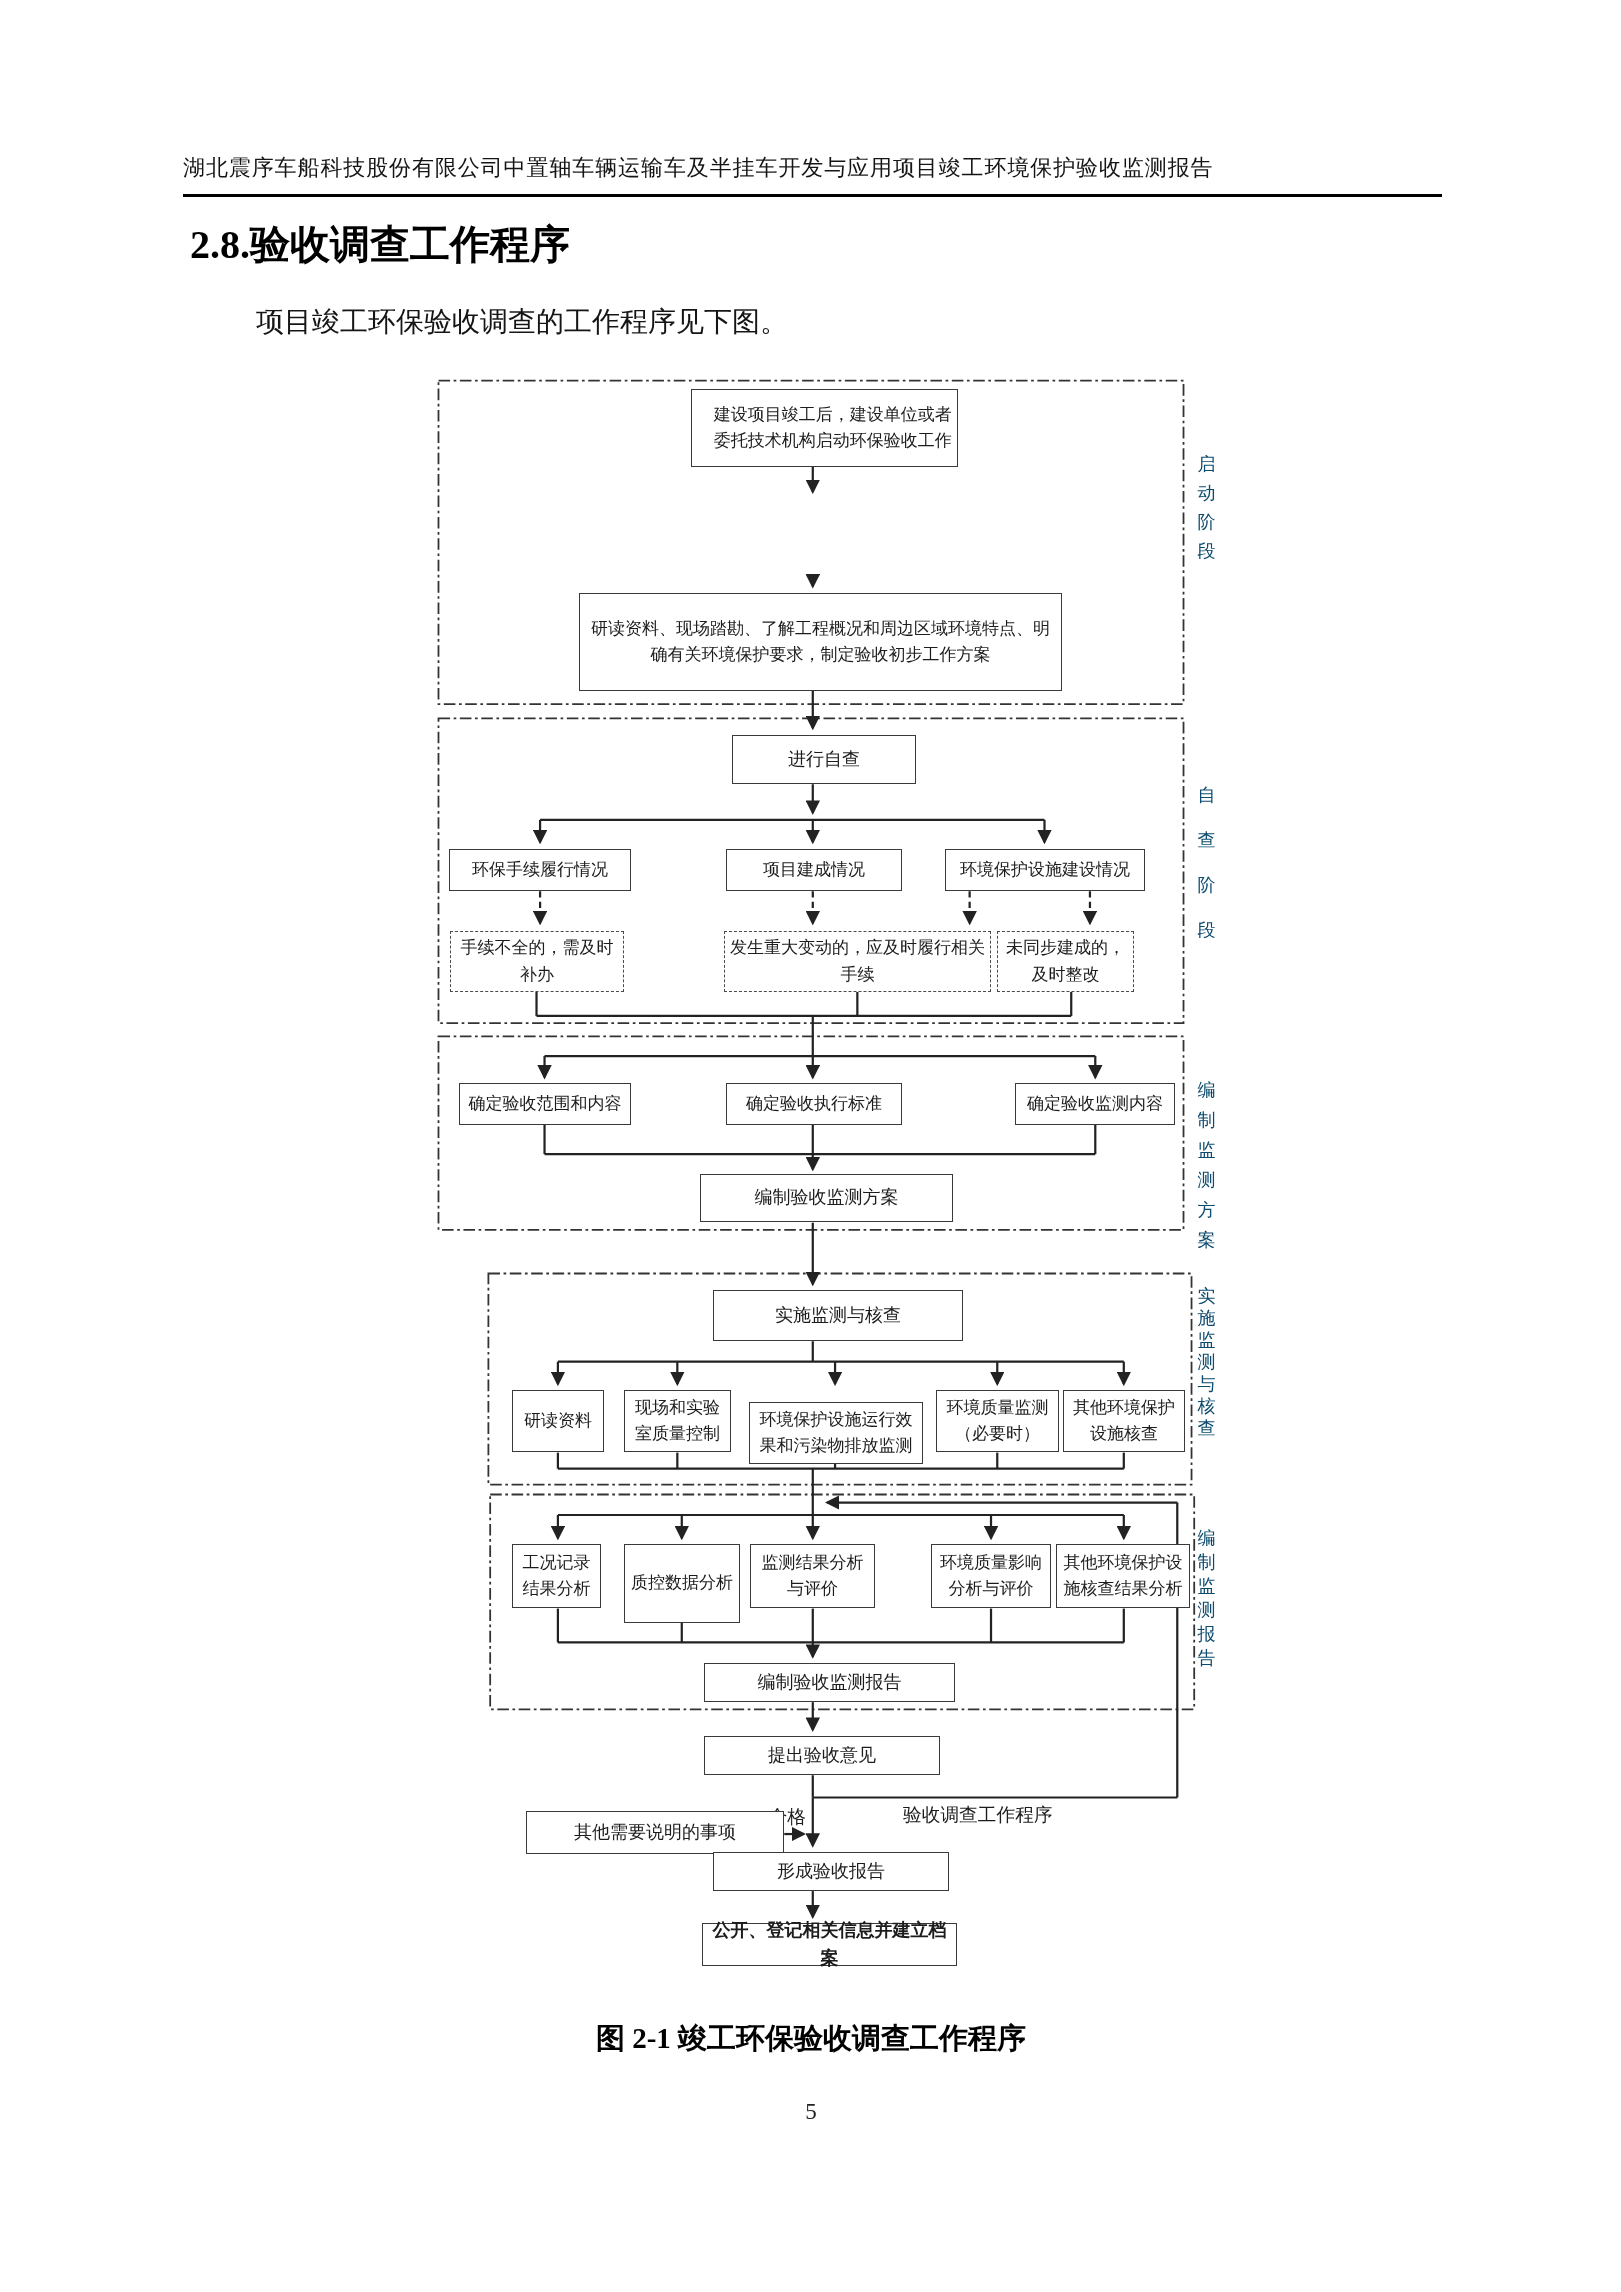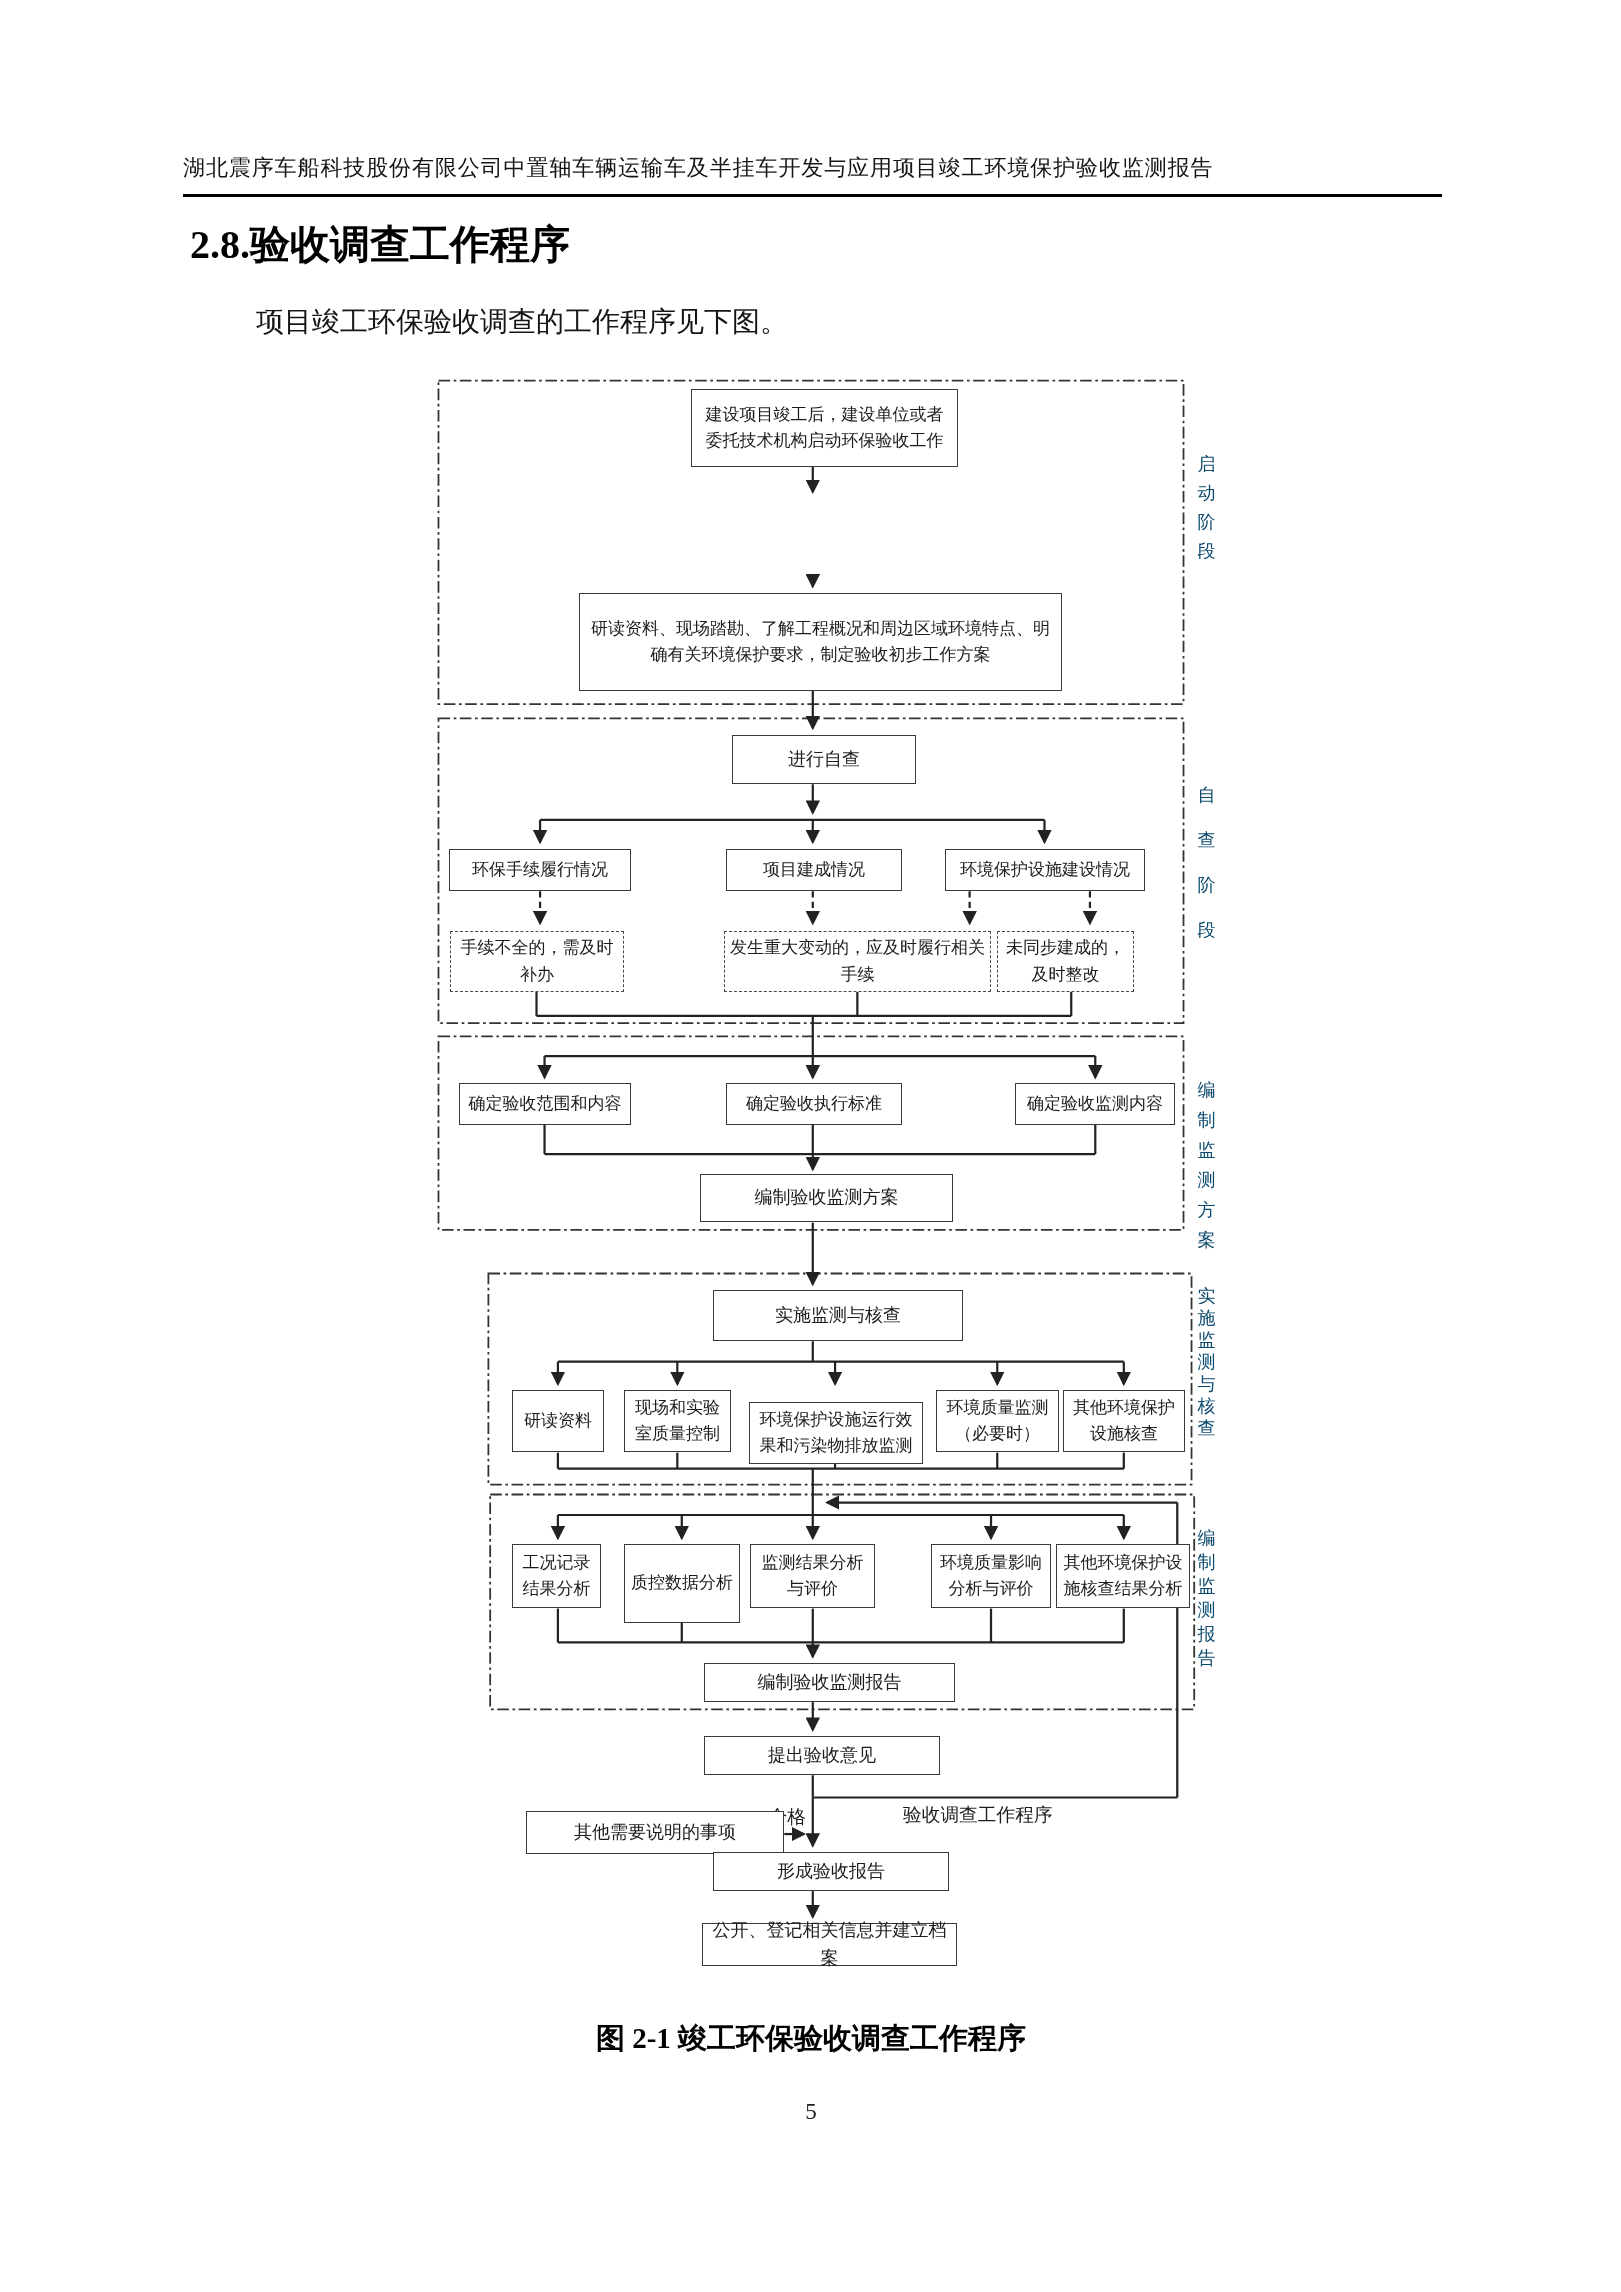--- a/index.html
+++ b/index.html
@@ -10,21 +10,21 @@
   .sec-title{position:absolute;left:190px;top:217px;font-size:40px;font-weight:bold;color:#000;}
   .intro{position:absolute;left:256px;top:303px;font-size:28px;color:#151515;}
   .caption{position:absolute;left:0;top:2019px;width:1622px;text-align:center;font-size:29px;font-weight:bold;color:#000;}
   .pagenum{position:absolute;left:0;top:2099px;width:1622px;text-align:center;font-size:23px;color:#222;}
 
   svg.wires{position:absolute;left:0;top:0;width:1622px;height:2293px;pointer-events:none;}
 
   .node{position:absolute;box-sizing:border-box;display:flex;align-items:center;justify-content:center;
         text-align:center;border:1.8px solid #3a3a3a;background:#fff;color:#1c1c1c;
         font-family:"Liberation Sans",sans-serif;font-size:17px;line-height:1.55;padding:1.8px 7.1px;}
-  .node.left{justify-content:flex-start;text-align:center;}
+  .node.left{justify-content:flex-start;text-align:right;}
   .node.dashed{border:1.8px dashed #4a4a4a;}
   .node.f20{font-size:18px;}
   .vlabel{position:absolute;left:1195px;width:23px;text-align:center;word-break:break-all;
           font-family:"Liberation Sans",sans-serif;font-size:18px;color:#0c4a6e;}
   .edge-label{position:absolute;font-family:"Liberation Sans",sans-serif;font-size:18.7px;color:#1c1c1c;}
 </style>
 </head>
 <body>
 
 <div class="page">
@@ -145,21 +145,21 @@
   <div class="node" style="left:750px;top:1544px;width:125px;height:64px;padding:1.8px 9px;">监测结果分析与评价</div>
   <div class="node" style="left:931px;top:1544px;width:120px;height:64px;padding:1.8px 7.1px;">环境质量影响分析与评价</div>
   <div class="node" style="left:1056px;top:1544px;width:134px;height:64px;padding:1.8px 5.3px;">其他环境保护设施核查结果分析</div>
   <div class="node f20" style="left:704px;top:1663px;width:251px;height:39px;">编制验收监测报告</div>
 
   <div class="node f20" style="left:704px;top:1736px;width:236px;height:39px;">提出验收意见</div>
   <div class="edge-label" style="left:744px;top:1804px;width:62px;text-align:right;">合格</div>
   <div class="edge-label" style="left:903px;top:1802px;">验收调查工作程序</div>
   <div class="node f20" style="left:526px;top:1811px;width:258px;height:43px;">其他需要说明的事项</div>
   <div class="node f20" style="left:713px;top:1852px;width:236px;height:39px;">形成验收报告</div>
-  <div class="node f20" style="left:702px;top:1923px;width:255px;height:43px;padding:1.8px 3.6px;">公开、登记相关信息并建立档案</div>
+  <div class="node f20" style="left:702px;top:1923px;width:255px;height:43px;padding:1.8px 3.6px;font-weight:bold;">公开、登记相关信息并建立档案</div>
 
   <div class="vlabel" style="top:450px;line-height:29px;">启动阶段</div>
   <div class="vlabel" style="top:773px;line-height:45px;">自查阶段</div>
   <div class="vlabel" style="top:1050px;line-height:30px;margin-top:25px;">编制监测方案</div>
   <div class="vlabel" style="top:1285px;line-height:22px;">实施监测与核查</div>
   <div class="vlabel" style="top:1526px;line-height:24px;">编制监测报告</div>
 
   <div class="caption">图 2-1  竣工环保验收调查工作程序</div>
   <div class="pagenum">5</div>
 </div>

